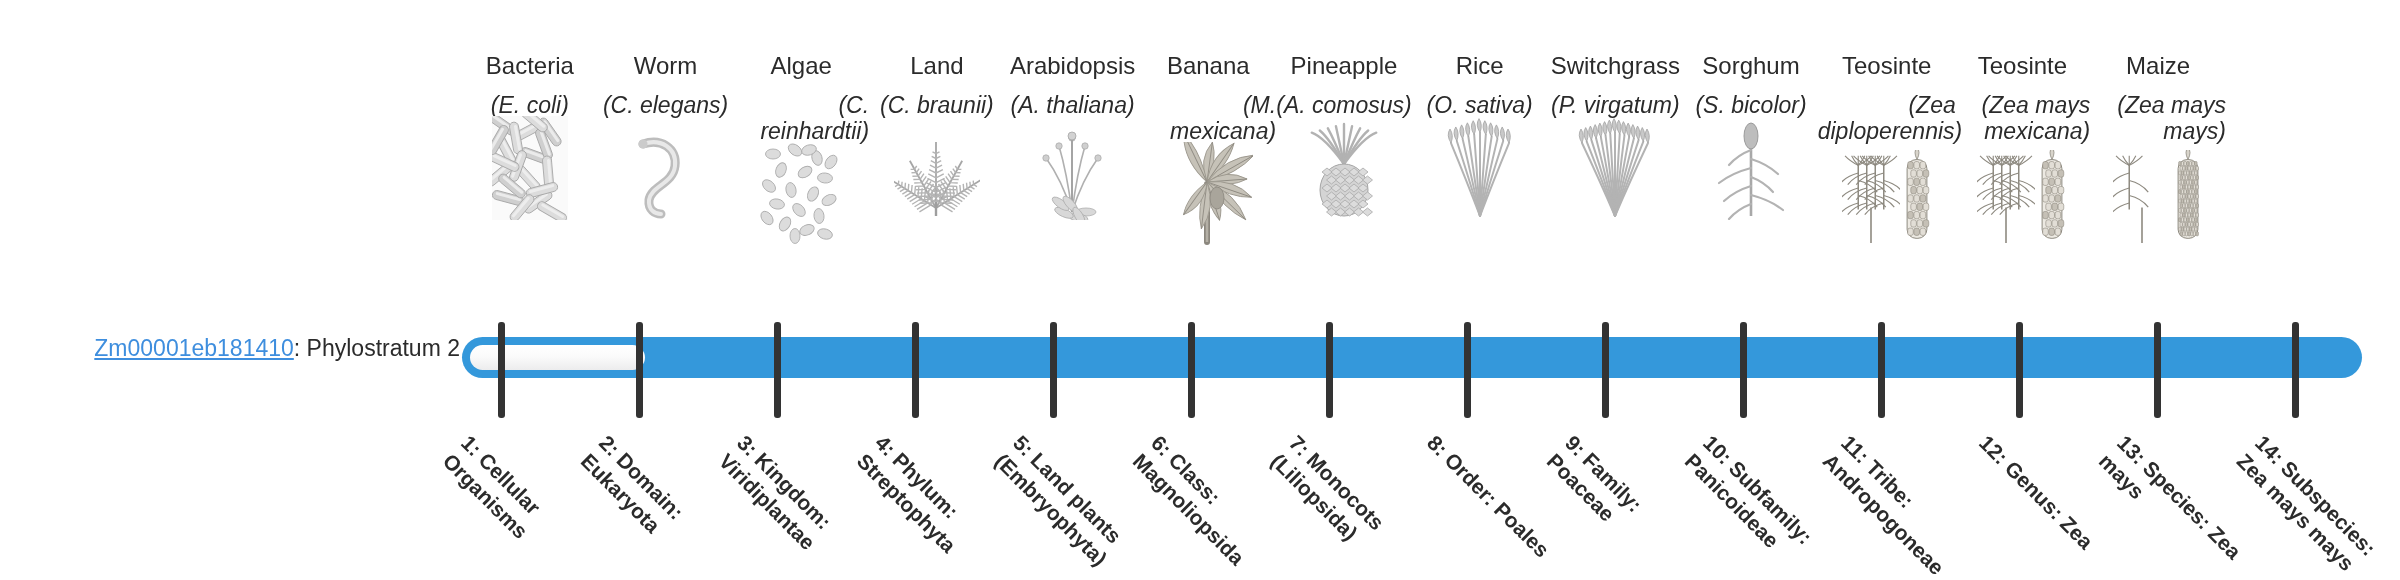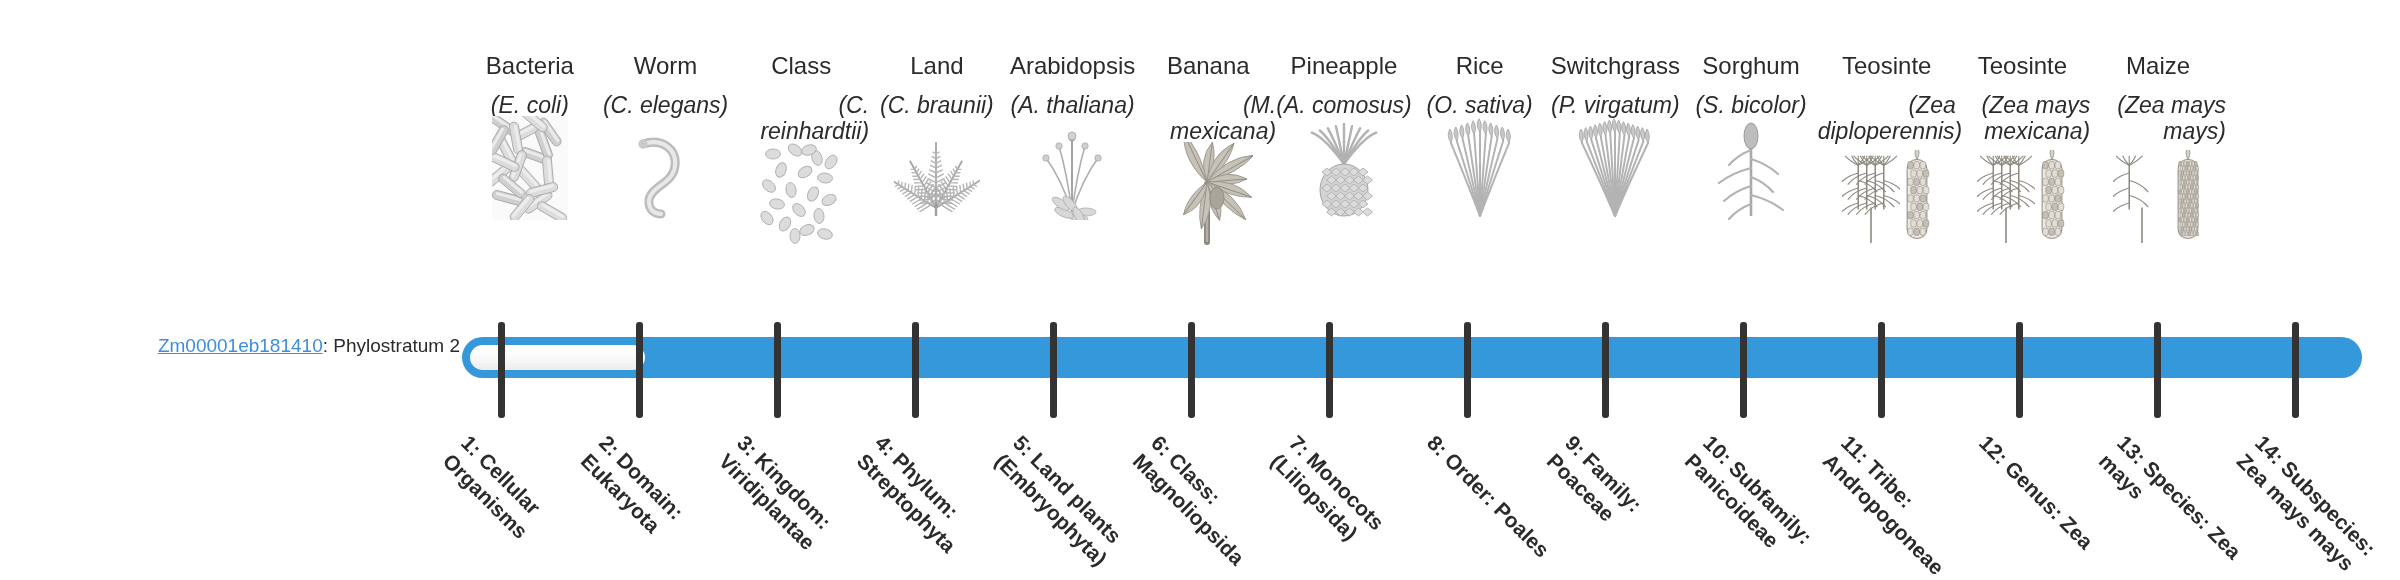--- a/index.html
+++ b/index.html
@@ -16,21 +16,21 @@
     position: relative;
   }
 
   
   #gene-label {
     position: absolute;
     left: 40px;
     top: 335px;
     width: 420px;
     text-align: right;
-    font-size: 19px;
+    font-size: 23px;
     line-height: 1.2;
     white-space: nowrap;
     color: #2b2b2b;
   }
   #gene-label .gene-id {
     color: #3e8ede;
     text-decoration: underline;
     cursor: pointer;
   }
 
@@ -235,21 +235,21 @@
      <div class="species-latin">(C. elegans)</div>
      <div class="species-art">
         <svg width="90" height="96" viewBox="0 0 90 96">
     <path d="M22 20 C 40 14, 56 24, 54 42 C 52 60, 30 62, 28 76 C 27 86, 34 90, 40 90" fill="none" stroke="#bdbdbd" stroke-width="9" stroke-linecap="round"></path>
     <path d="M22 20 C 40 14, 56 24, 54 42 C 52 60, 30 62, 28 76 C 27 86, 34 90, 40 90" fill="none" stroke="#e8e8e8" stroke-width="4" stroke-linecap="round"></path>
     <circle cx="22" cy="20" r="4.6" fill="#cbcbcb"></circle>
   </svg>
       </div>
     </div>
     <div class="species-col">
-      <div class="species-common">Class</div>
+      <div class="species-common">Algae</div>
      <div class="species-latin">(C. reinhardtii)</div>
      <div class="species-art">
         <svg width="84" height="104" viewBox="0 0 84 104">
           <ellipse cx="14" cy="12" rx="7.5" ry="5" transform="rotate(0 14 12)" fill="#dcdcdc" stroke="#aeaeae" stroke-width="0.9"></ellipse>
           <ellipse cx="36" cy="8" rx="7.5" ry="5" transform="rotate(37 36 8)" fill="#dcdcdc" stroke="#aeaeae" stroke-width="0.9"></ellipse>
           <ellipse cx="58" cy="16" rx="7.5" ry="5" transform="rotate(74 58 16)" fill="#dcdcdc" stroke="#aeaeae" stroke-width="0.9"></ellipse>
           <ellipse cx="22" cy="28" rx="7.5" ry="5" transform="rotate(111 22 28)" fill="#dcdcdc" stroke="#aeaeae" stroke-width="0.9"></ellipse>
           <ellipse cx="46" cy="30" rx="7.5" ry="5" transform="rotate(148 46 30)" fill="#dcdcdc" stroke="#aeaeae" stroke-width="0.9"></ellipse>
           <ellipse cx="66" cy="36" rx="7.5" ry="5" transform="rotate(5 66 36)" fill="#dcdcdc" stroke="#aeaeae" stroke-width="0.9"></ellipse>
           <ellipse cx="10" cy="44" rx="7.5" ry="5" transform="rotate(42 10 44)" fill="#dcdcdc" stroke="#aeaeae" stroke-width="0.9"></ellipse>

